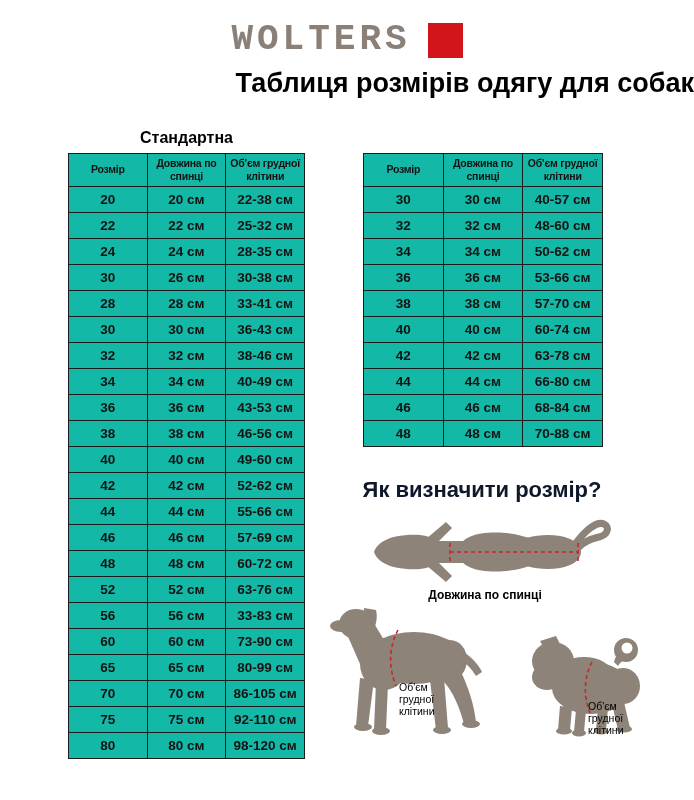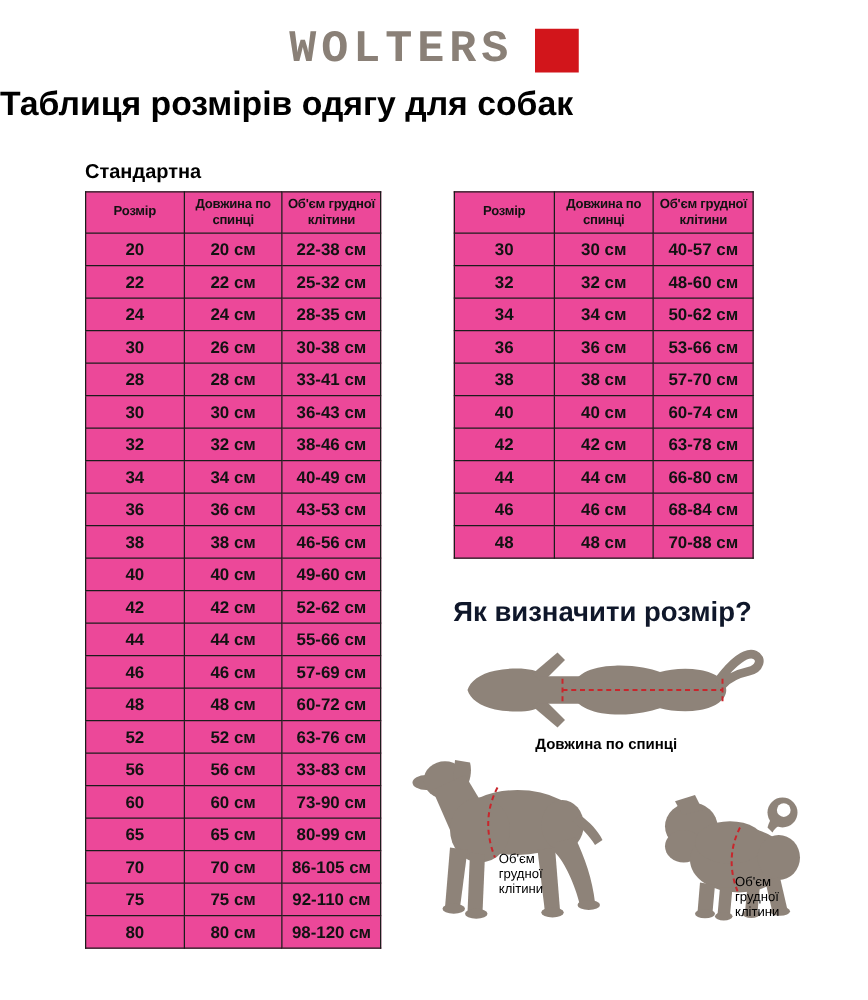--- a/index.html
+++ b/index.html
@@ -7,27 +7,27 @@
     --silhouette:#8e8379; --dashRed:#c8262c; --border:#1c1c1c;
   }
   *{margin:0;padding:0;box-sizing:border-box;}
   body{background:#ffffff;font-family:"Liberation Sans",sans-serif;color:var(--ink);}
   #canvas{position:relative;width:694px;height:800px;background:#ffffff;overflow:hidden;}
 
   .logo-row{position:absolute;top:22px;left:0;width:100%;display:flex;justify-content:center;align-items:center;gap:17px;font-family:Liberation Mono, monospace;}
   .logo-text{font-size:36px;font-weight:700;letter-spacing:4px;color:var(--logoGray);line-height:1;}
   .logo-square{width:35px;height:35px;background:var(--brandRed);}
 
-  .main-title{position:absolute;top:68px;left:0;width:100%;text-align:left;font-size:27px;font-weight:700;color:#000;}
-
-  .subtitle{position:absolute;top:129px;font-size:16px;font-weight:700;text-align:left;color:#000;}
+  .main-title{position:absolute;top:68px;left:0;width:100%;text-align:right;font-size:27px;font-weight:700;color:#000;}
+
+  .subtitle{position:absolute;top:129px;font-size:16px;font-weight:700;text-align:center;color:#000;}
   .subtitle.left{left:68px;width:237px;}
   .subtitle.right{left:358px;width:250px;}
 
-  table{border-collapse:collapse;table-layout:fixed;background:#ec4899;}
+  table{border-collapse:collapse;table-layout:fixed;background:#14b8a6;}
   .table-left{position:absolute;left:68px;top:153px;width:237px;}
   .table-right{position:absolute;left:363px;top:153px;width:240px;}
   th,td{border:1.6px solid var(--border);text-align:center;vertical-align:middle;}
   th{font-size:10.5px;font-weight:700;height:33px;line-height:1.25;padding:0 1px;letter-spacing:-0.2px;}
   td{font-size:13.5px;font-weight:700;height:26px;padding:0 1px;}
 
   .guide-title{position:absolute;left:348px;top:477px;width:268px;text-align:center;font-size:22px;font-weight:700;color:#0f172a;}
 
   .fig-top{position:absolute;left:370px;top:508px;}
   .fig-standing{position:absolute;left:326px;top:600px;}

